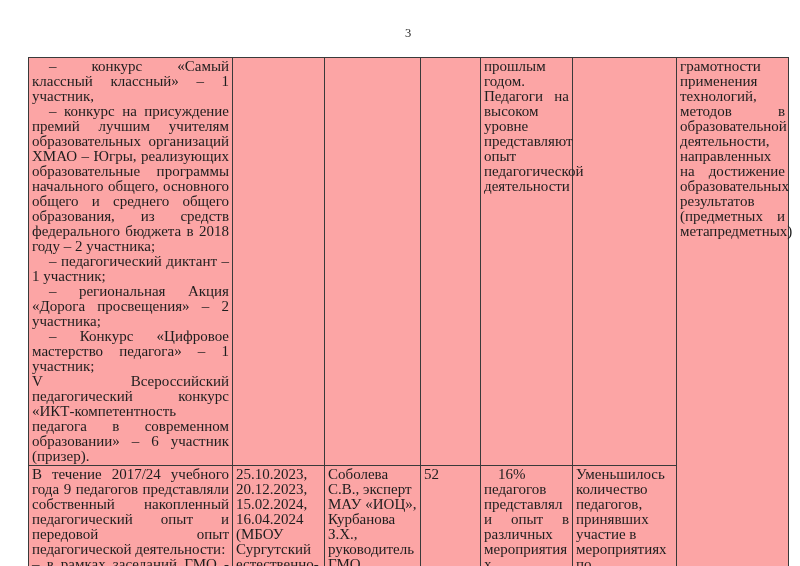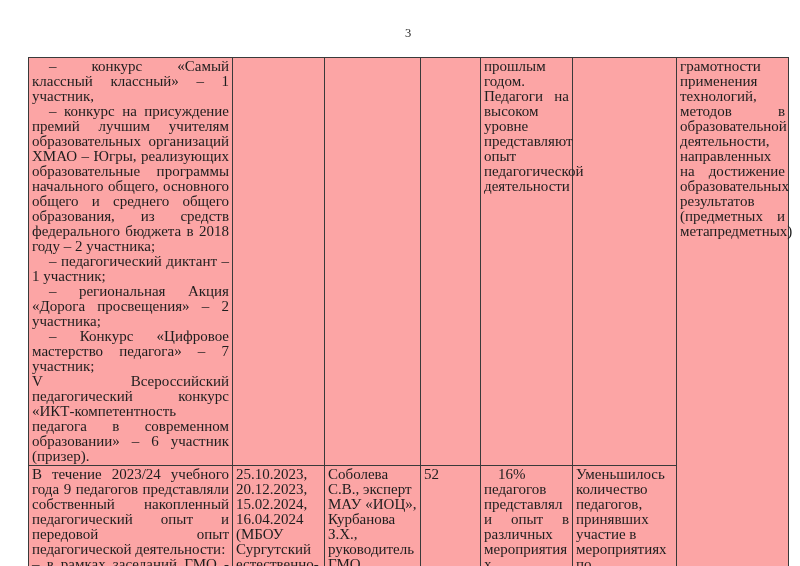--- a/index.html
+++ b/index.html
@@ -70,38 +70,38 @@
       <col style="width:112px">
     </colgroup>
 
     <tbody>
         <tr class="row1">
       <td>
         <p class="just indent">– конкурс «Самый классный классный» – 1 участник,</p>
         <p class="just indent">– конкурс на присуждение премий лучшим учителям образовательных организаций ХМАО – Югры, реализующих образовательные программы начального общего, основного общего и среднего общего образования, из средств федерального бюджета в 2018 году – 2 участника;</p>
         <p class="just indent">– педагогический диктант – 1 участник;</p>
         <p class="just indent">– региональная Акция «Дорога просвещения» – 2 участника;</p>
-        <p class="just indent">– Конкурс «Цифровое мастерство педагога» – 7 участник;</p>
+        <p class="just indent">– Конкурс «Цифровое мастерство педагога» – 1 участник;</p>
         <p class="just">V Всероссийский педагогический конкурс «ИКТ-компетентность педагога в современном образовании» – 6 участник (призер).</p>
       </td>
       <td></td>
       <td></td>
       <td></td>
       <td>
         <p class="just">прошлым годом. Педагоги на высоком уровне представляют опыт педагогической деятельности</p>
       </td>
       <td></td>
       <td rowspan="2">
         <p class="just">грамотности применения технологий, методов в образовательной деятельности, направленных на достижение образовательных результатов (предметных и метапредметных)</p>
       </td>
     </tr>
 
     <tr class="row2">
       <td>
-        <p class="just">В течение 2023/24 учебного года 9 педагогов представляли собственный накопленный педагогический опыт и передовой опыт педагогической деятельности:</p>
+        <p class="just">В течение 2017/24 учебного года 9 педагогов представляли собственный накопленный педагогический опыт и передовой опыт педагогической деятельности:</p>
         <p class="just">– в рамках заседаний ГМО - по вопросам повышения качества подготовки учащихся к ГИА, повышения педагогического мастерства через участие в профессиональных конкурсах и предметных олимпиадах, современных онлайн-сервисов и платформ по подготовке учащихся к успешной сдаче ГИА, формирования экологической культуры обучающихся;</p>
       </td>
       <td class="center">25.10.2023, 20.12.2023, 15.02.2024, 16.04.2024 (МБОУ Сургутский естественно-научный лицей)</td>
       <td class="center">Соболева С.В., эксперт МАУ «ИОЦ», Курбанова З.Х., руководитель ГМО</td>
       <td class="center">52</td>
       <td>
         <p class="just indent-sm breakw">16% педагогов представляли опыт в различных мероприятиях. Диссеминация опыта способствовала повышению профессиональных компетенций педагогов, обмену опытом работы по</p>
       </td>
       <td class="center">Уменьшилось количество педагогов, принявших участие в мероприятиях по диссеминации педагогического опыта, на 11%</td>
     </tr>

